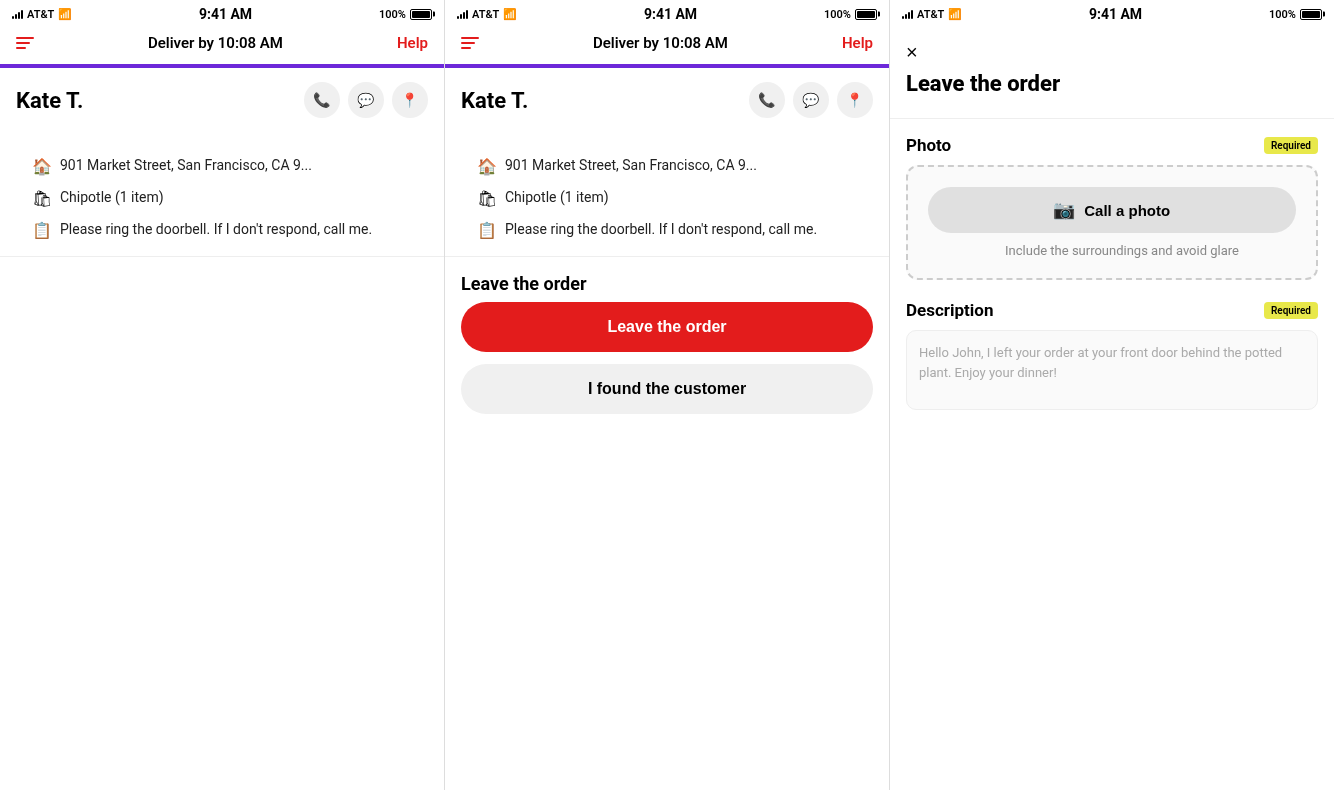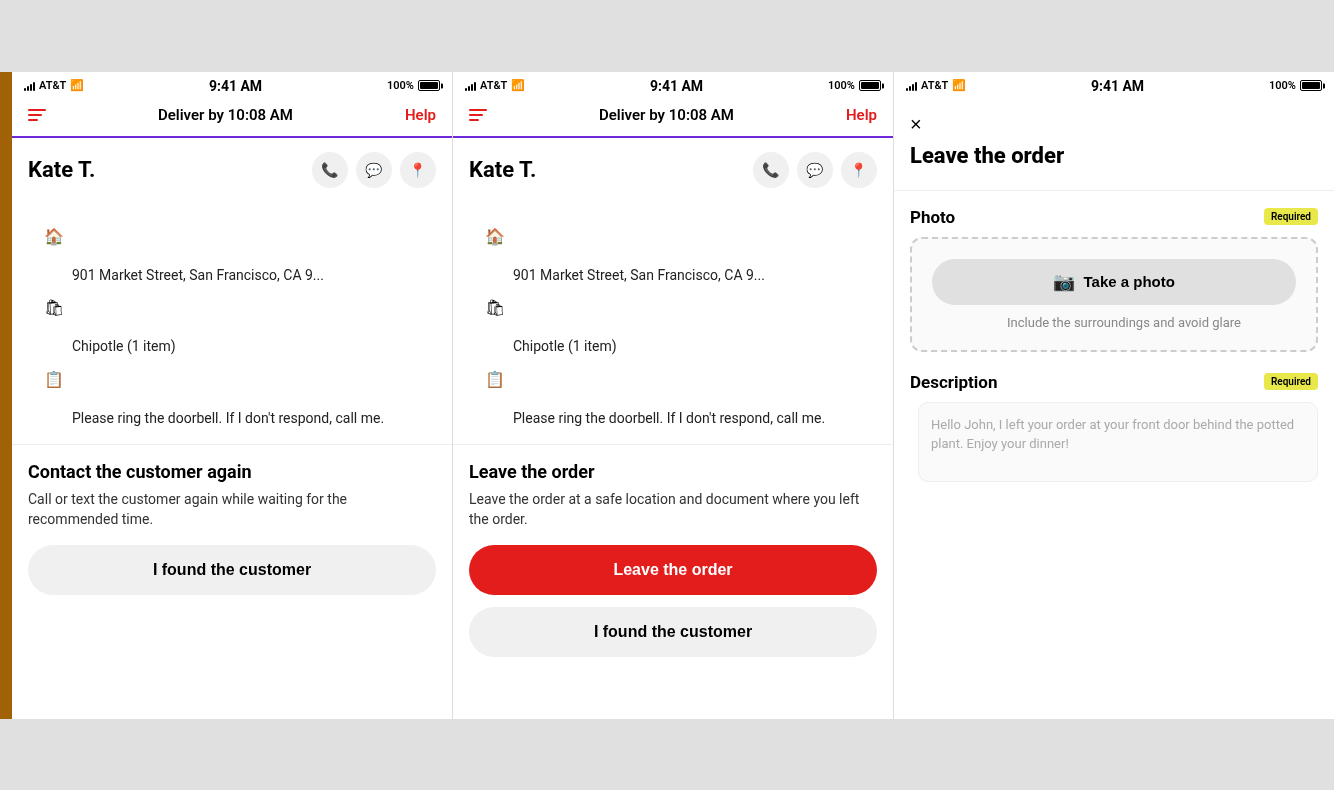--- a/index.html
+++ b/index.html
@@ -9,23 +9,22 @@
       display: flex;
       justify-content: center;
       align-items: center;
       width: 1334px;
       height: 790px;
       overflow: hidden;
     }
     .screens-container {
       display: flex;
       width: 1334px;
-      height: 647px;
+      height: 790px;
       background: #a16207;
-      padding-left: 12px;
     }
     .screen {
       flex: 1;
       display: flex;
       flex-direction: column;
       background: #fff;
       border-right: 1px solid #ddd;
       overflow: hidden;
       position: relative;
     }
@@ -75,21 +74,21 @@
       border-radius: 1px;
     }
 
     
     .header {
       display: flex;
       justify-content: space-between;
       align-items: center;
       padding: 8px 16px 12px;
       background: #fff;
-      border-bottom: 2px solid #6d28d9;
+      border-bottom: 4px solid #6d28d9;
     }
     .header-title {
       font-size: 15px;
       font-weight: 600;
       color: #000;
     }
     .header-help {
       font-size: 15px;
       font-weight: 600;
       color: #e31c1c;
@@ -146,21 +145,20 @@
       font-size: 16px;
       margin-top: 1px;
       flex-shrink: 0;
       width: 18px;
       text-align: center;
     }
     .info-text {
       font-size: 14px;
       color: #222;
       line-height: 1.4;
-      margin-top: 40px;
     }
 
     
     .action-section {
       padding: 16px;
       flex: 1;
     }
     .action-title {
       font-size: 18px;
       font-weight: 700;
@@ -279,21 +277,20 @@
     }
     .description-placeholder {
       font-size: 13px;
       color: #aaa;
       line-height: 1.5;
       padding: 12px;
       border: 1px solid #eee;
       border-radius: 10px;
       background: #fafafa;
       min-height: 80px;
-      margin-left: 8px;
     }
     .panel-footer {
       padding: 16px;
       border-top: 1px solid #eee;
     }
     .complete-btn {
       width: 100%;
       padding: 18px;
       background: #e31c1c;
       color: #fff;
@@ -364,28 +361,20 @@
           <span class="info-icon">🛍</span>
           <span class="info-text">Chipotle (1 item)</span>
         </div>
         <div class="info-row">
           <span class="info-icon">📋</span>
           <span class="info-text">Please ring the doorbell. If I don't respond, call me.</span>
         </div>
       </div>
     </div>
 
-    <div class="action-section">
-      <div style="overflow:hidden;">
-
-        <div class="action-title">Contact the customer again</div>
-        <div class="action-desc">Call or text the customer again while waiting for the recommended time.</div>
-      </div>
-      <button class="btn-secondary">I found the customer</button>
-    </div>
   </div>
 
   <div class="screen">
 
     <div class="status-bar">
       <div class="status-left">
         <div class="signal-bars">
           <div class="signal-bar"></div>
           <div class="signal-bar"></div>
           <div class="signal-bar"></div>
@@ -434,21 +423,20 @@
         </div>
         <div class="info-row">
           <span class="info-icon">📋</span>
           <span class="info-text">Please ring the doorbell. If I don't respond, call me.</span>
         </div>
       </div>
     </div>
 
     <div class="action-section">
       <div class="action-title">Leave the order</div>
-      <div class="action-desc">Leave the order at a safe location and document where you left the order.</div>
       <button class="btn-primary">Leave the order</button>
       <button class="btn-secondary">I found the customer</button>
     </div>
   </div>
 
   <div class="right-panel">
 
     <div class="status-bar">
       <div class="status-left">
         <div class="signal-bars">
@@ -478,21 +466,21 @@
     <div class="panel-content">
 
       <div class="section-label">
         <span class="section-title">Photo</span>
         <span class="required-badge">Required</span>
       </div>
 
       <div class="photo-box">
         <button class="take-photo-btn">
           <span class="camera-icon">📷</span>
-          <span>Take a photo</span>
+          <span>Call a photo</span>
         </button>
         <span class="photo-hint">Include the surroundings and avoid glare</span>
       </div>
 
       <div class="section-label">
         <span class="section-title">Description</span>
         <span class="required-badge">Required</span>
       </div>
       <div class="description-placeholder">Hello John, I left your order at your front door behind the potted plant. Enjoy your dinner!</div>
     </div>

